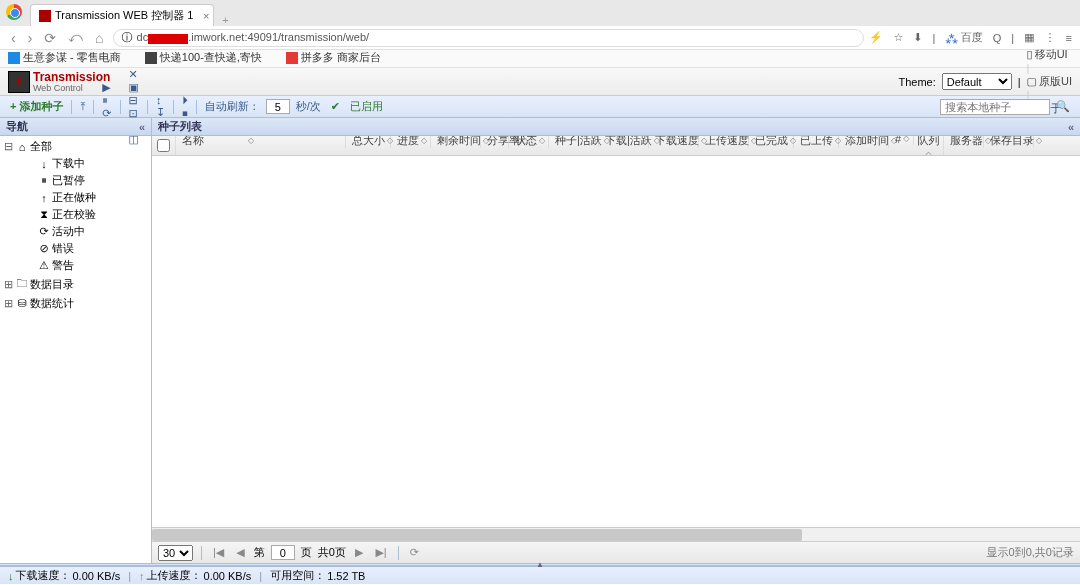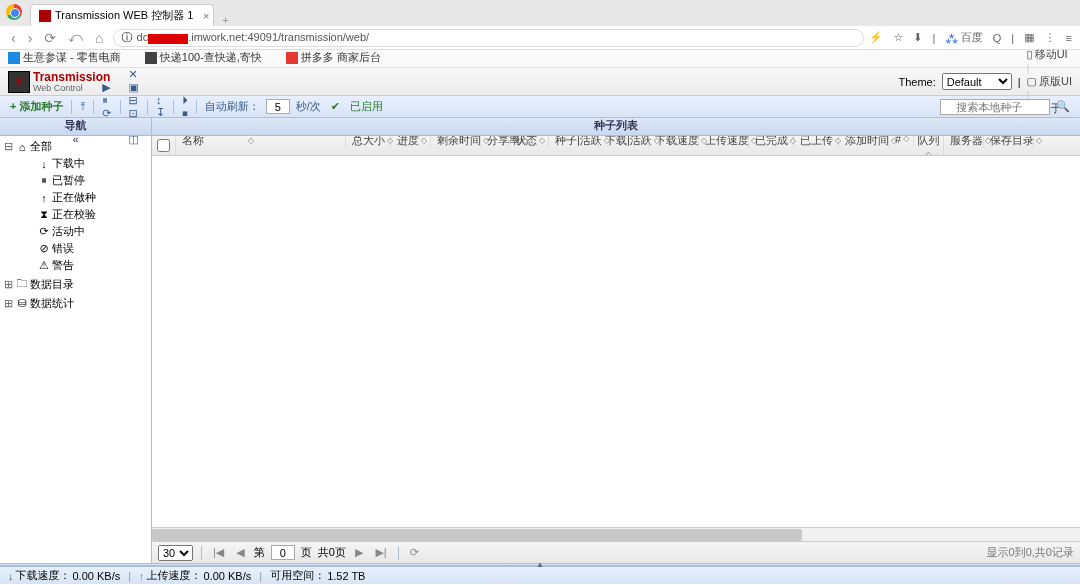--- a/index.html
+++ b/index.html
@@ -31,25 +31,25 @@
 .logo-txt span { color:#666; display:block; font-size:9px; line-height:9px; }
 .hdr-right { display:flex; align-items:center; gap:6px; }
 .hdr-right select { width:70px; height:17px; font-size:11px; }
 .hdr-link { display:flex; align-items:center; gap:2px; color:#444; cursor:pointer; }
 .toolbar { height:22px; background:linear-gradient(#e8f0ff,#d8e4f5); display:flex; align-items:center; padding:0 6px; border-bottom:1px solid #a8bfda; gap:2px; }
 .tb-btn { padding:0 4px; color:#3a5a8a; cursor:pointer; display:flex; align-items:center; gap:2px; }
 .tb-sep { width:1px; height:14px; background:#a8bfda; margin:0 2px; }
 .tb-add { color:#2a7a2a; font-weight:bold; }
 .tb-input { width:24px; height:15px; border:1px solid #aaa; text-align:center; }
 .tb-enabled { color:#2a7a2a; }
-.tb-search { margin-left:auto; width:110px; height:16px; border:1px solid #aaa; padding:0 15px; color:#999; }
+.tb-search { margin-left:auto; width:110px; height:16px; border:1px solid #aaa; padding:0 4px; color:#999; }
 .tb-search-ico { color:#888; padding:0 4px; }
 .main { display:flex; height:445px; }
 .nav-panel { width:152px; border-right:1px solid #a8bfda; display:flex; flex-direction:column; }
-.panel-title { height:18px; background:linear-gradient(#dde8f7,#c8d8ee); border-bottom:1px solid #a8bfda; display:flex; align-items:center; justify-content:space-between; padding:0 6px; color:#335; font-weight:bold;flex-direction:column; }
+.panel-title { height:18px; background:linear-gradient(#dde8f7,#c8d8ee); border-bottom:1px solid #a8bfda; display:flex; align-items:center; justify-content:space-between; padding:0 6px; color:#335; font-weight:bold; }
 .collapse-ico { color:#668; cursor:pointer; }
 .tree { padding:2px 4px; }
 .tree-item { display:flex; align-items:center; gap:2px; padding:1px 0; cursor:pointer; }
 .tree-toggle { width:10px; color:#666; }
 .tree-ico { width:12px; text-align:center; }
 .indent { padding-left:22px; }
 .list-panel { flex:1; display:flex; flex-direction:column; }
 .col-chk { width:24px; display:flex; justify-content:center; }
 .grid-head { height:20px; background:linear-gradient(#f5f5f5,#e8e8e8); border-bottom:1px solid #ccc; display:flex; align-items:center; white-space:nowrap; overflow:hidden; }
 .gh { padding:0 6px; border-right:1px solid #ddd; color:#444; display:flex; align-items:center; gap:2px; height:100%; }

